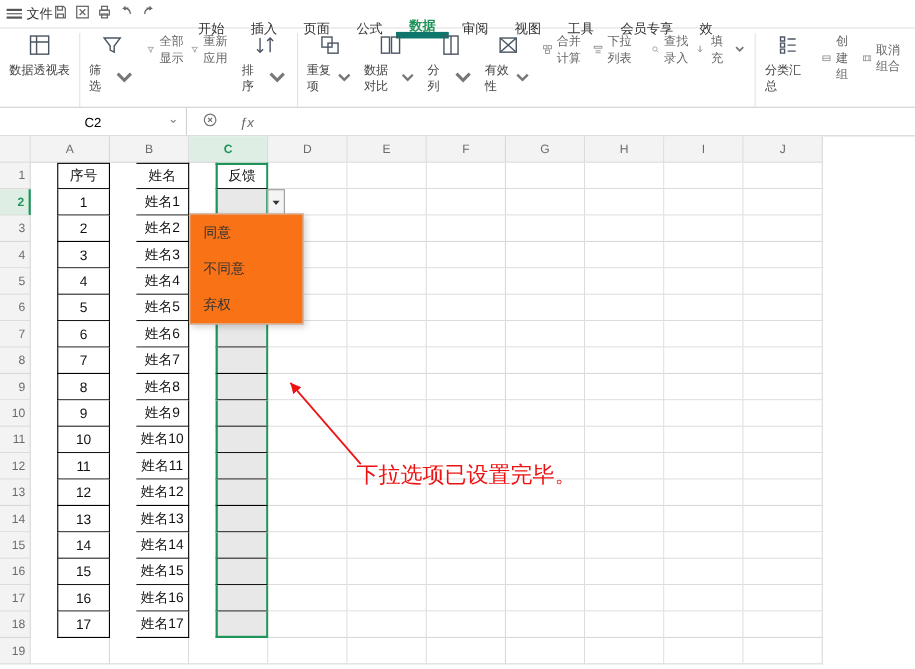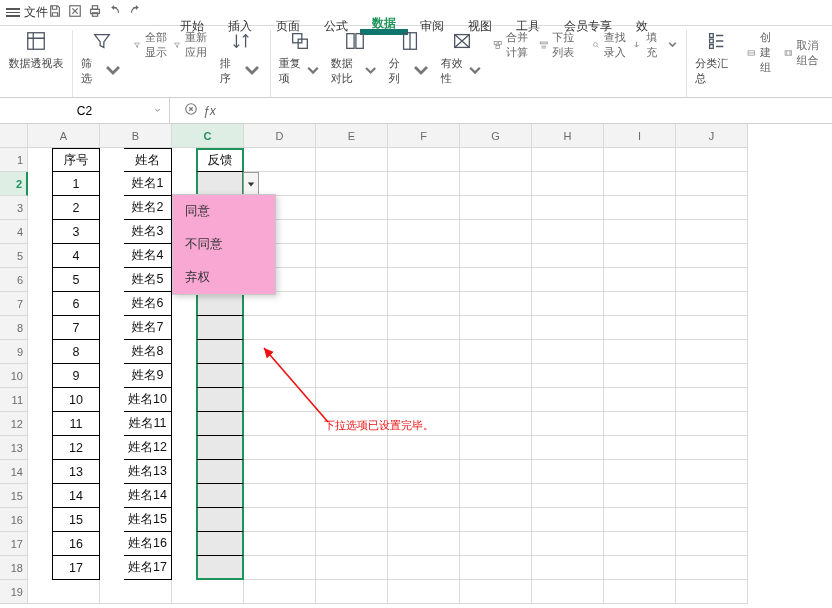--- a/index.html
+++ b/index.html
@@ -28,21 +28,21 @@
   .rstack .srow { display:flex; align-items:center; gap:4px; font-size:11px; color:#666; cursor:pointer;}
   .rstack .srow svg{width:14px;height:14px;stroke:#8a8a8a;fill:none;stroke-width:1.3;}
   .dd-caret { width:7px; height:7px; }
   .dd-caret path{stroke:#777;stroke-width:1.4;fill:none;}
 
   
   .fbar { display:flex; align-items:center; height:26px; border-bottom:1px solid #d0d0d0; }
   .namebox { width:170px; display:flex; align-items:center; justify-content:center; position:relative; border-right:1px solid #d0d0d0; height:100%;}
   .namebox input{ width:100px; border:none; text-align:center; font-size:12px; outline:none;}
   .namebox .caret{position:absolute; right:8px;}
-  .fxarea { display:flex; align-items:center; gap:5px; padding-left:14px;}
+  .fxarea { display:flex; align-items:center; gap:20px; padding-left:14px;}
   .fxarea svg{width:14px;height:14px;stroke:#777;fill:none;stroke-width:1.3;}
   .fxlabel{font-style:italic;color:#666;}
 
   
   .sheet { position:relative; display:grid; grid-template-columns: 28px repeat(10, 72px); }
   .corner, .colhdr, .rowhdr, .cell { border-right:1px solid #d9d9d9; border-bottom:1px solid #d9d9d9; height:24px; display:flex; align-items:center; justify-content:center; background:#fff;}
   .corner{background:#f3f3f3;}
   .colhdr{background:#f3f3f3; color:#6b6b6b; font-size:11px;}
   .colhdr.selC{background:#dfeee5;color:#1f945a;font-weight:600;}
   .rowhdr{background:#f3f3f3; color:#6b6b6b; font-size:11px; justify-content:flex-end; padding-right:4px;}
@@ -61,25 +61,25 @@
   .selL{border-left:2px solid #1f945a !important;}
   .selR{border-right:2px solid #1f945a !important;}
   .greyfill{background:#e8e8e8;}
 
   
   .ddbtn{ position:absolute; left: calc(28px + 72px*3 - 1px); top: calc(24px + 24px*1); width:16px; height:24px; border:1px solid #9a9a9a; background:#f4f4f4; display:flex; align-items:center; justify-content:center; cursor:pointer;}
   .ddbtn svg{width:8px;height:8px;}
   .ddbtn path{fill:#333;}
 
   
-  .ddpopup{ position:absolute; left: calc(28px + 72px*2); top: calc(24px + 24px*2 - 2px); width:104px; background:#f9a8d4; border:1px solid #c8c8c8; box-shadow:2px 2px 6px rgba(0,0,0,.18); z-index:5;}
+  .ddpopup{ position:absolute; left: calc(28px + 72px*2); top: calc(24px + 24px*2 - 2px); width:104px; background:#f97316; border:1px solid #c8c8c8; box-shadow:2px 2px 6px rgba(0,0,0,.18); z-index:5;}
   .ddpopup .opt{ padding:8px 12px; font-size:12.5px; cursor:pointer;}
 
   
-  .annoText{ position:absolute; left:324px; top:294px; color:#e11; font-size:11px; font-weight:500;}
+  .annoText{ position:absolute; left:324px; top:294px; color:#e11; font-size:20px; font-weight:500;}
   .annoArrow{ position:absolute; left:258px; top:218px; pointer-events:none;}
 </style>
 </head>
 <body>
 
 <div class="menubar">
   <div class="hamburger">
       <span></span>
       <span></span>
       <span></span>

